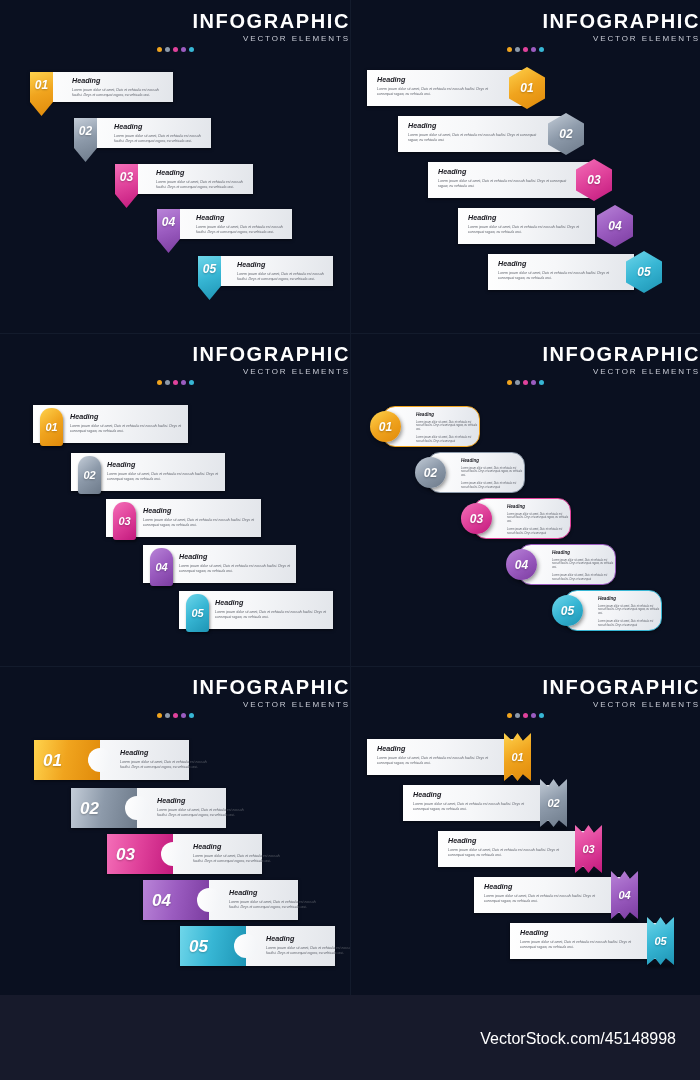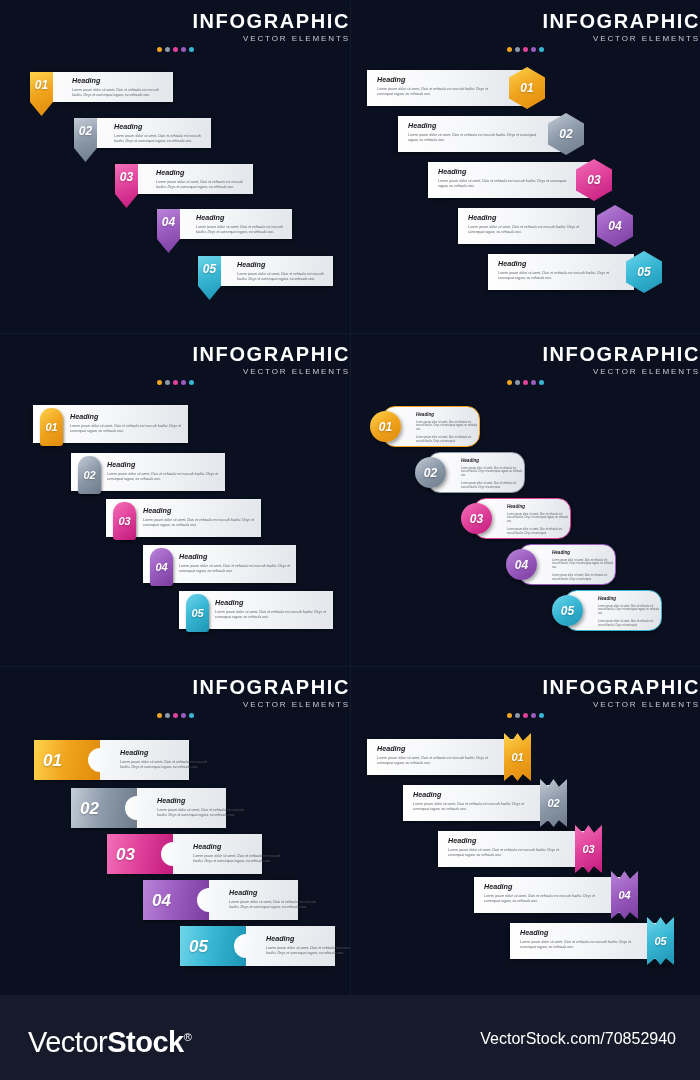--- a/index.html
+++ b/index.html
@@ -573,17 +573,16 @@
         <div class="p">Lorem ipsum dolor sit amet, Duis et vehicula est nassah facilisi. Deys et consequat ragaw, eu vehicula orci.</div>
       </div>
     </div>
   </div>
 
   <div class="vline"></div>
   <div class="hline1"></div>
   <div class="hline2"></div>
 
   <div class="footer">
-    <div class="vs-logo"><span class="lt">Vector</span><span class="bd">Stock</span><sup>®</sup></div>
-    <div class="vs-url">VectorStock.com/70852940</div>
+    <div class="vs-url">VectorStock.com/45148998</div>
   </div>
 
 </div>
 
 </body></html>

